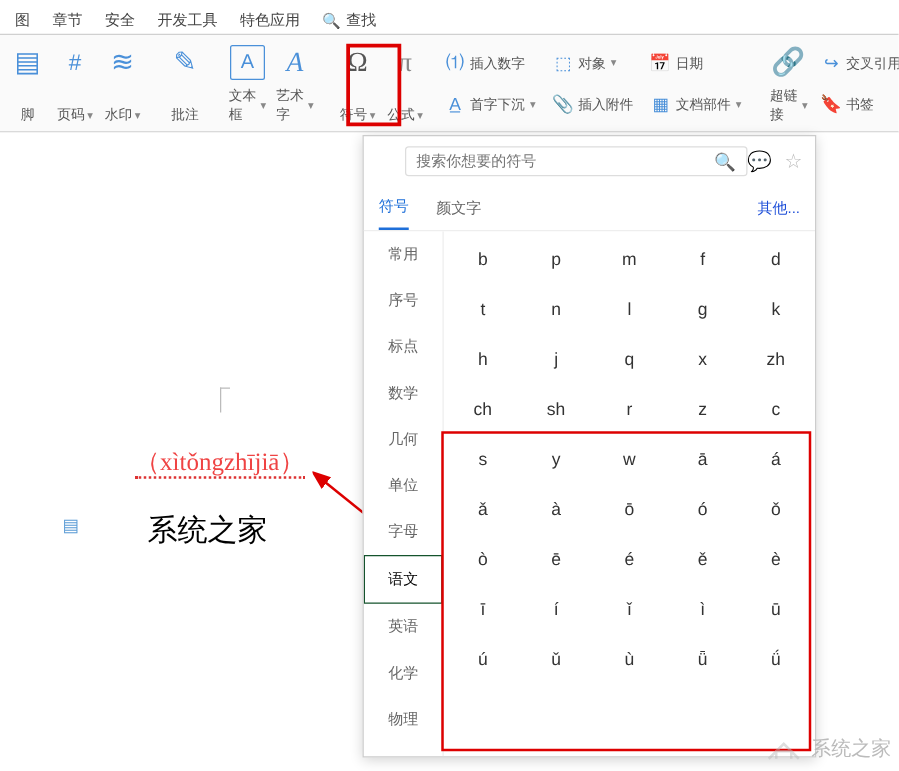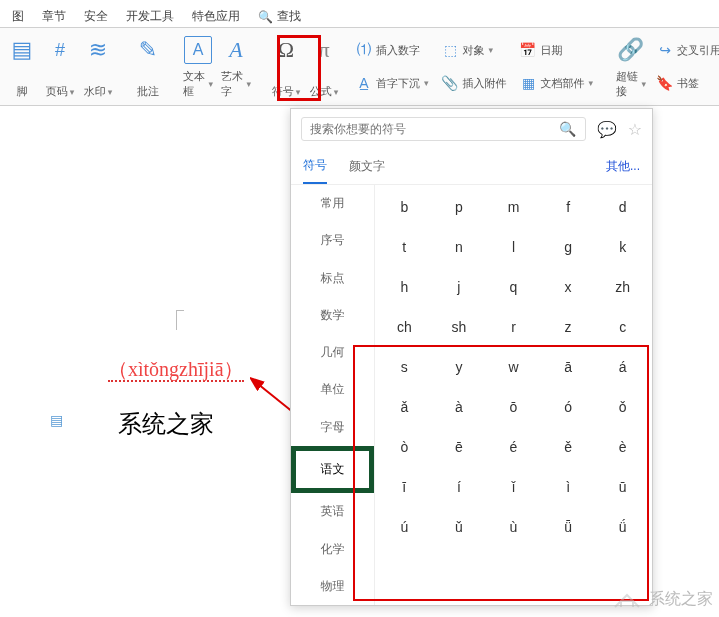--- a/index.html
+++ b/index.html
@@ -76,33 +76,33 @@
 
     
     .popup {
       position:absolute; top:108px; left:290px;
       width:363px; height:498px;
       background:#fff;
       border:1px solid #ccc;
       box-shadow: 0 2px 10px rgba(0,0,0,.18);
       display:flex; flex-direction:column;
     }
-    .pop-search { display:flex; align-items:center; gap:12px; padding:8px 10px;}
+    .pop-search { display:flex; align-items:center; gap:0; padding:8px 10px;margin-left:23px;}
     .pop-search-box { flex:1; display:flex; align-items:center; border:1px solid #ddd; border-radius:3px; padding:3px 8px; }
     .pop-search-box input { border:none; outline:none; flex:1; font-size:12px; color:#666; background:transparent;}
     .pop-search-box .mag { color:#bbb; font-size:14px; }
     .pop-icons { display:flex; gap:10px; color:#bbb; font-size:16px;}
     .pop-tabs { display:flex; align-items:center; border-bottom:1px solid #eee; padding:0 12px; font-size:12px; color:#666; gap:22px; position:relative;}
     .pop-tabs .ptab { padding:8px 0; cursor:pointer;}
     .pop-tabs .active { color:#1e6fd9; border-bottom:2px solid #1e6fd9; }
     .pop-tabs .other { margin-left:auto; color:#1d4ed8;}
     .pop-body { flex:1; display:flex; overflow:hidden;}
-    .cat-list { width:84px; border-right:1px solid #eee; display:flex; flex-direction:column; font-size:12px; color:#666;justify-content:space-between;}
+    .cat-list { width:64px; border-right:1px solid #eee; display:flex; flex-direction:column; font-size:12px; color:#666;}
     .cat-item { padding:10px 0; text-align:center; cursor:pointer;}
-    .cat-item.sel { border:5px solid #14532d; color:#000; }
+    .cat-item.sel { border:1px solid #14532d; color:#000; }
     .sym-grid {
       flex:1;
       display:grid;
       grid-template-columns: repeat(5, 1fr);
       grid-auto-rows: 40px;
       align-items:center; justify-items:center;
       font-size:14px; color:#333;
       padding:2px;
       font-family: "Segoe UI", sans-serif;
     }

